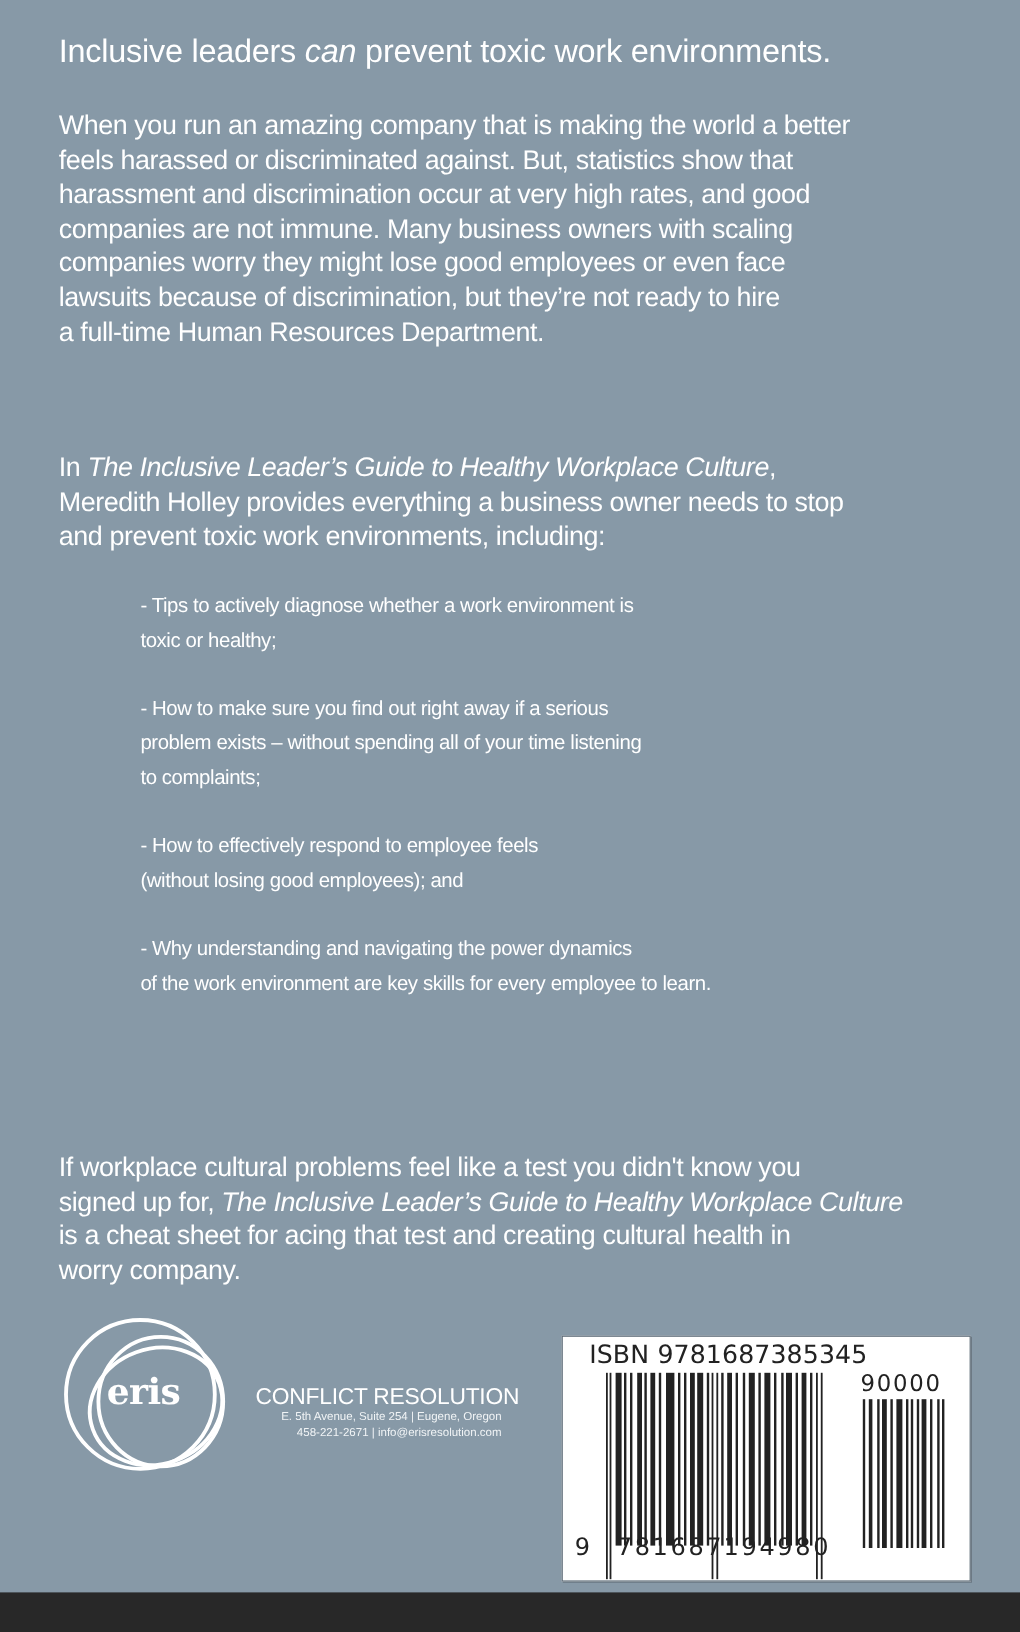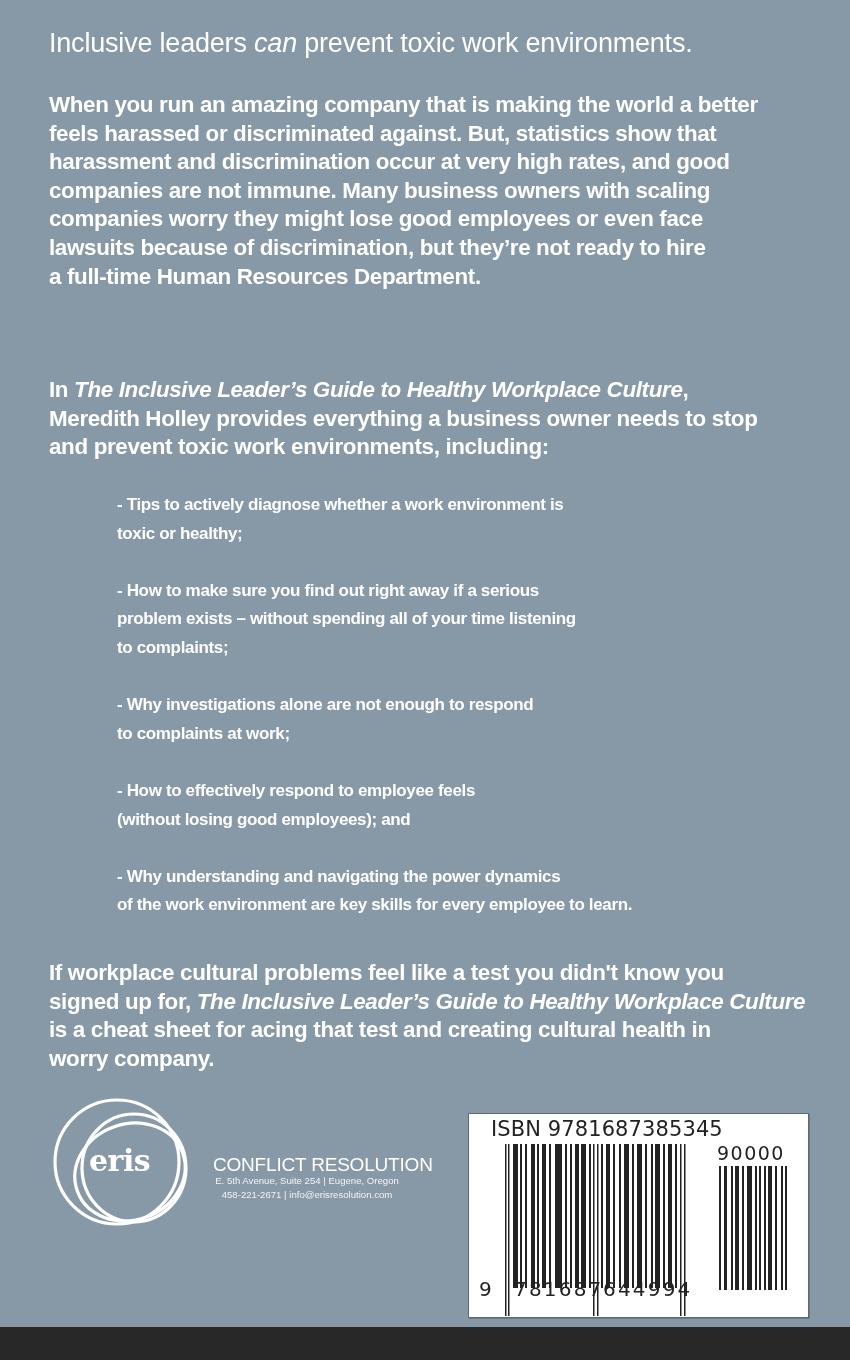--- a/index.html
+++ b/index.html
@@ -1,27 +1,27 @@
 <!DOCTYPE html>
 <html><head>
 <meta charset="utf-8">
 <style>
   html, body { margin:0; padding:0; }
   body { width:850px; height:1360px; background:#8799a7; position:relative; overflow:hidden;
          font-family:"Liberation Sans", sans-serif; color:#ffffff; }
   .headline { position:absolute; left:49px; top:28px; font-size:27px; letter-spacing:-0.2px; white-space:nowrap; }
   .para { position:absolute; left:49px; font-size:22.4px; line-height:28.6px; letter-spacing:-0.35px; }
-  .line { display:block; white-space:nowrap;font-weight:bold; }
+  .line { display:block; white-space:nowrap; }
   .bullets { position:absolute; left:117px; top:491px; font-size:17px; line-height:28.6px; letter-spacing:-0.35px; }
   .bullet { margin-bottom:28.6px; }
   em { font-style:italic; }
   .logo { position:absolute; left:46px; top:1092px; width:150px; height:138px; }
   .logo-word { position:absolute; left:89px; top:1143px; font-family:"DejaVu Serif", serif; font-weight:bold; font-size:30px; letter-spacing:-0.5px; }
   .company { position:absolute; left:198px; top:1154px; font-size:19px; letter-spacing:-0.2px; white-space:nowrap;margin-left:15px; }
-  .addr { position:absolute; left:196px; font-size:9.6px; white-space:nowrap; width:222px; text-align:center; color:#f1f4f6; }
+  .addr { position:absolute; left:196px; font-size:9.6px; white-space:nowrap; width:222px; text-align:right; color:#f1f4f6; }
   .barcode-box { position:absolute; left:468px; top:1113px; width:339px; height:203px; background:#fff; border:1px solid #5d6b77; box-shadow:1px 1px 0 #6c7984; color:#222; }
   .isbn-label { position:absolute; left:22px; top:3px; font-family:"DejaVu Sans", sans-serif; font-size:21px; letter-spacing:0.1px; }
   .addon-num { position:absolute; left:248px; top:28px; font-family:"DejaVu Sans", sans-serif; font-size:19px; letter-spacing:1.5px; }
   .digit { position:absolute; font-family:"DejaVu Sans", sans-serif; font-size:20px; letter-spacing:2.2px; top:163px; }
   .footer-bar { position:absolute; left:0; top:1327px; width:850px; height:33px; background:#282828; }
 </style>
 </head>
 <body>
 
 <div class="headline"><span>Inclusive leaders </span><em>can</em><span> prevent toxic work environments.</span></div>
@@ -44,24 +44,20 @@
 
 <div class="bullets">
   <div class="bullet">
     <span class="line">- Tips to actively diagnose whether a work environment is</span>
     <span class="line">toxic or healthy;</span>
   </div>
   <div class="bullet">
     <span class="line">- How to make sure you find out right away if a serious</span>
     <span class="line">problem exists – without spending all of your time listening</span>
     <span class="line">to complaints;</span>
-  </div>
-  <div class="bullet">
-    <span class="line">- Why investigations alone are not enough to respond</span>
-    <span class="line">to complaints at work;</span>
   </div>
   <div class="bullet">
     <span class="line">- How to effectively respond to employee feels</span>
     <span class="line">(without losing good employees); and</span>
   </div>
   <div class="bullet">
     <span class="line">- Why understanding and navigating the power dynamics</span>
     <span class="line">of the work environment are key skills for every employee to learn.</span>
   </div>
 </div>
@@ -132,16 +128,16 @@
       <rect x="295" y="52" width="2" height="124"></rect>
       <rect x="299" y="52" width="4" height="124"></rect>
       <rect x="306" y="52" width="2" height="124"></rect>
       <rect x="312" y="52" width="2" height="124"></rect>
       <rect x="316" y="52" width="2" height="124"></rect>
     </g>
   </svg>
   <div class="addon-num">90000</div>
   <div class="digit" style="left:10px;">9</div>
   <div class="digit" style="left:45px;">781687</div>
-  <div class="digit" style="left:134px;">644994</div>
+  <div class="digit" style="left:134px;">194980</div>
 </div>
 
 <div class="footer-bar"></div>
 
 </body></html>

